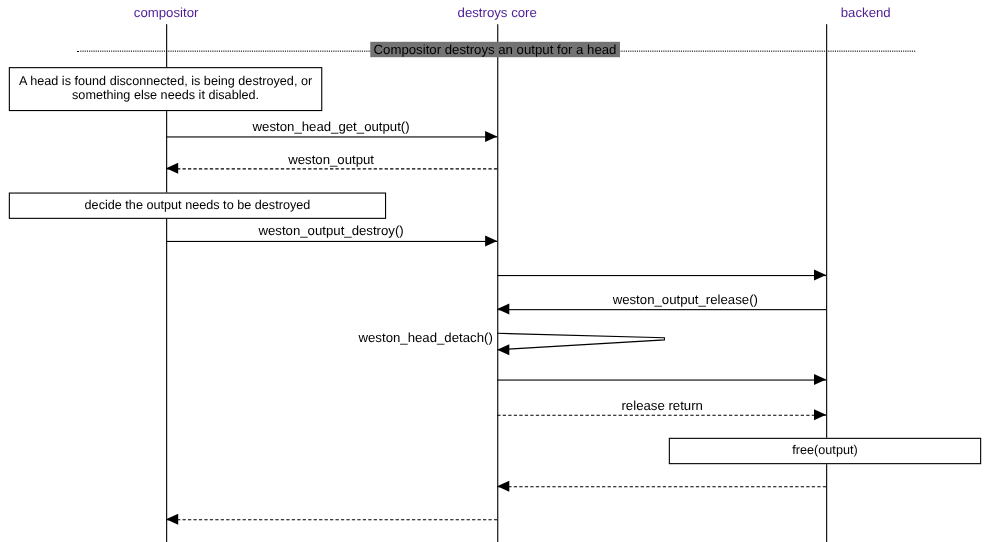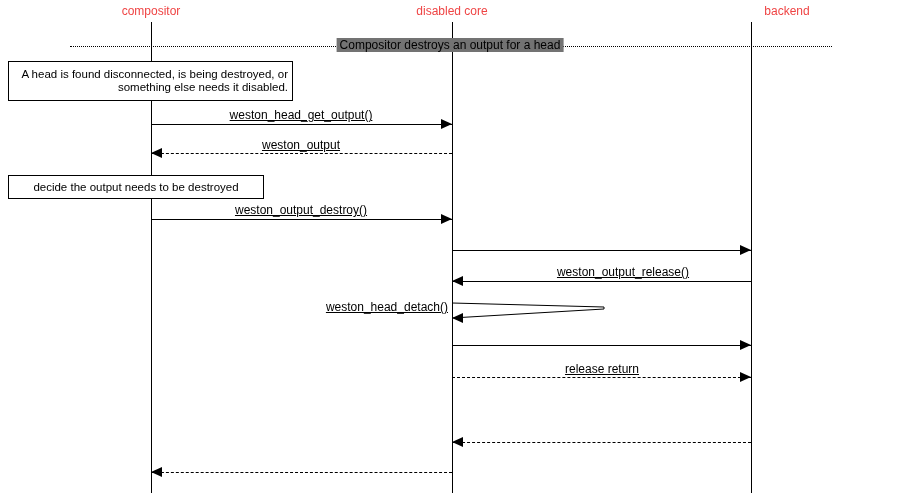--- a/index.html
+++ b/index.html
@@ -16,21 +16,21 @@
     color: #000000;
     overflow: hidden;
   }
   .actor-label {
     position: absolute;
     font-size: 12px;
     line-height: 14px;
     text-align: center;
     white-space: nowrap;
     transform: translateX(-50%);
-    color: #ef4444;
+    color: #4c1d95;
   }
   .lifeline {
     position: absolute;
     width: 0;
     border-left: 1px solid #000;
   }
   .sep-line {
     position: absolute;
     height: 0;
     border-top: 1px dotted #000;
@@ -67,21 +67,20 @@
     border-top: 1px dashed #000;
   }
   .msg-label {
     position: absolute;
     font-size: 12px;
     line-height: 14px;
     white-space: nowrap;
     transform: translateX(-50%);
     background: #ffffff;
     padding: 0 2px;
-    text-decoration: underline;
   }
   .msg-label.left-of {
     transform: translateX(-100%);
     background: transparent;
   }
   .arrow-right, .arrow-left {
     position: absolute;
     width: 0;
     height: 0;
   }
@@ -98,43 +97,43 @@
   .selfcall {
     position: absolute;
   }
 </style>
 </head>
 <body>
 
 <div id="diagram">
 
   <div class="actor-label" style="left:151px; top:4px;">compositor</div>
-  <div class="actor-label" style="left:452px; top:4px;">disabled core</div>
+  <div class="actor-label" style="left:452px; top:4px;">destroys core</div>
   <div class="actor-label" style="left:751px; top:4px;margin-left:36px;">backend</div>
 
   <div class="lifeline" style="left:151px; top:22px; height:471px;"></div>
   <div class="lifeline" style="left:452px; top:22px; height:471px;"></div>
   <div class="lifeline" style="left:751px; top:22px; height:471px;"></div>
 
   <div class="sep-line" style="left:70px; top:46px; width:762px;"></div>
   <div class="sep-label" style="left:450px; top:38px;">Compositor destroys an output for a head</div>
 
-  <div class="note" style="left:8px; top:61px; width:285px; height:40px;text-align:right;">
+  <div class="note" style="left:8px; top:61px; width:285px; height:40px;">
     <span>A head is found disconnected, is being destroyed, or something else needs it disabled.</span>
   </div>
 
   <div class="msg-line" style="left:151px; top:124px; width:301px;"></div>
   <div class="arrow-right" style="left:441px; top:119px;"></div>
   <div class="msg-label" style="left:301px; top:108px;">weston_head_get_output()</div>
 
   <div class="msg-line dashed" style="left:151px; top:153px; width:301px;"></div>
   <div class="arrow-left" style="left:151px; top:148px;"></div>
   <div class="msg-label" style="left:301px; top:138px;">weston_output</div>
 
-  <div class="note" style="left:8px; top:175px; width:256px; height:24px;">
+  <div class="note" style="left:8px; top:175px; width:343px; height:24px;">
     <span>decide the output needs to be destroyed</span>
   </div>
 
   <div class="msg-line" style="left:151px; top:219px; width:301px;"></div>
   <div class="arrow-right" style="left:441px; top:214px;"></div>
   <div class="msg-label" style="left:301px; top:203px;text-align:right;">weston_output_destroy()</div>
 
   <div class="msg-line" style="left:452px; top:250px; width:299px;"></div>
   <div class="arrow-right" style="left:740px; top:245px;"></div>
 
@@ -148,20 +147,23 @@
   <div class="arrow-left" style="left:452px; top:313px;"></div>
   <div class="msg-label left-of" style="left:450px; top:300px;">weston_head_detach()</div>
 
   <div class="msg-line" style="left:452px; top:345px; width:299px;"></div>
   <div class="arrow-right" style="left:740px; top:340px;"></div>
 
   <div class="msg-line dashed" style="left:452px; top:377px; width:299px;"></div>
   <div class="arrow-right" style="left:740px; top:372px;"></div>
   <div class="msg-label" style="left:602px; top:362px;text-align:right;">release return</div>
 
+  <div class="note" style="left:608px; top:398px; width:284px; height:24px;">
+    <span>free(output)</span>
+  </div>
 
   <div class="msg-line dashed" style="left:452px; top:442px; width:299px;"></div>
   <div class="arrow-left" style="left:452px; top:437px;"></div>
 
   <div class="msg-line dashed" style="left:151px; top:472px; width:301px;"></div>
   <div class="arrow-left" style="left:151px; top:467px;"></div>
 
 </div>
 
 </body></html>

